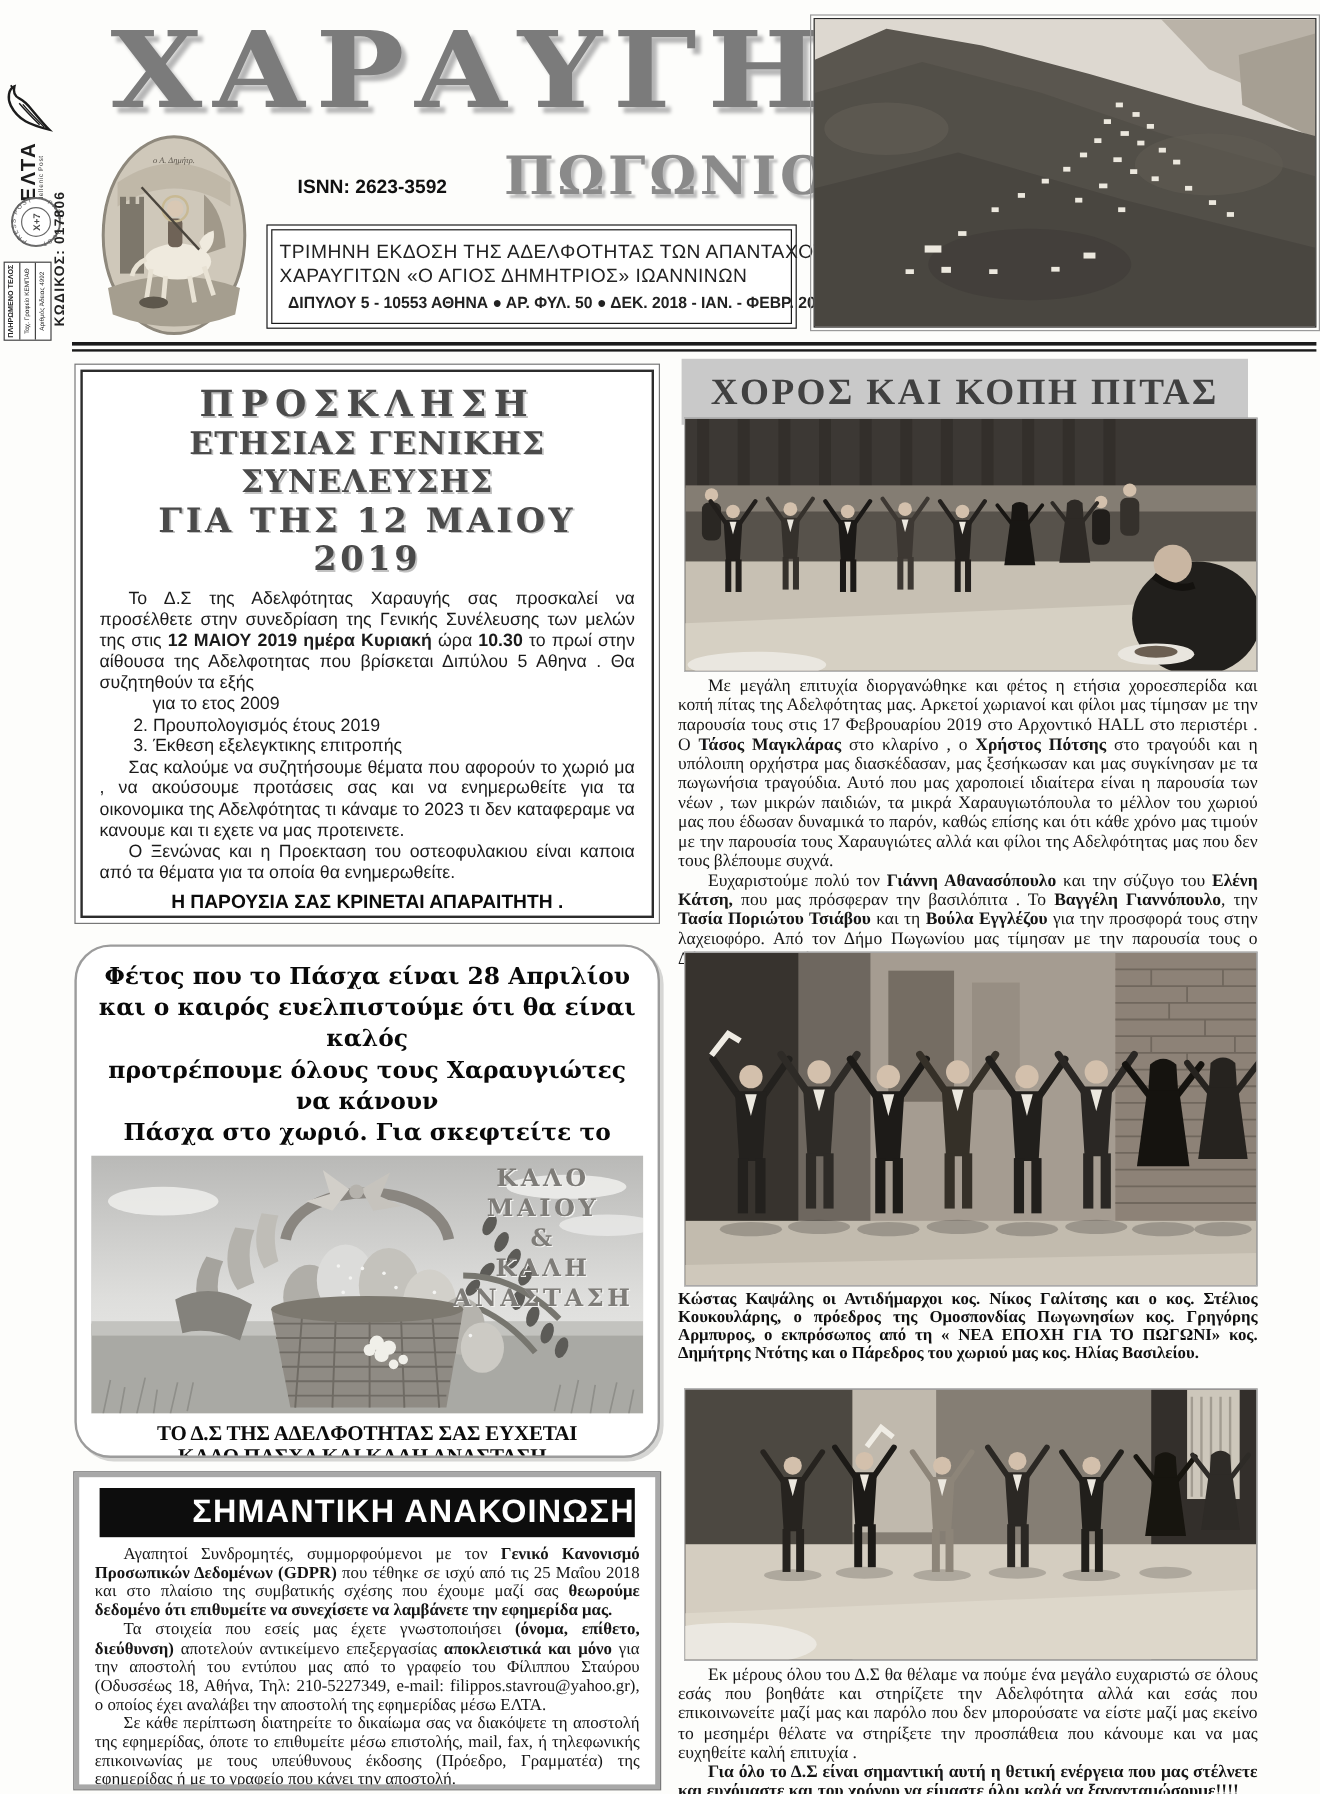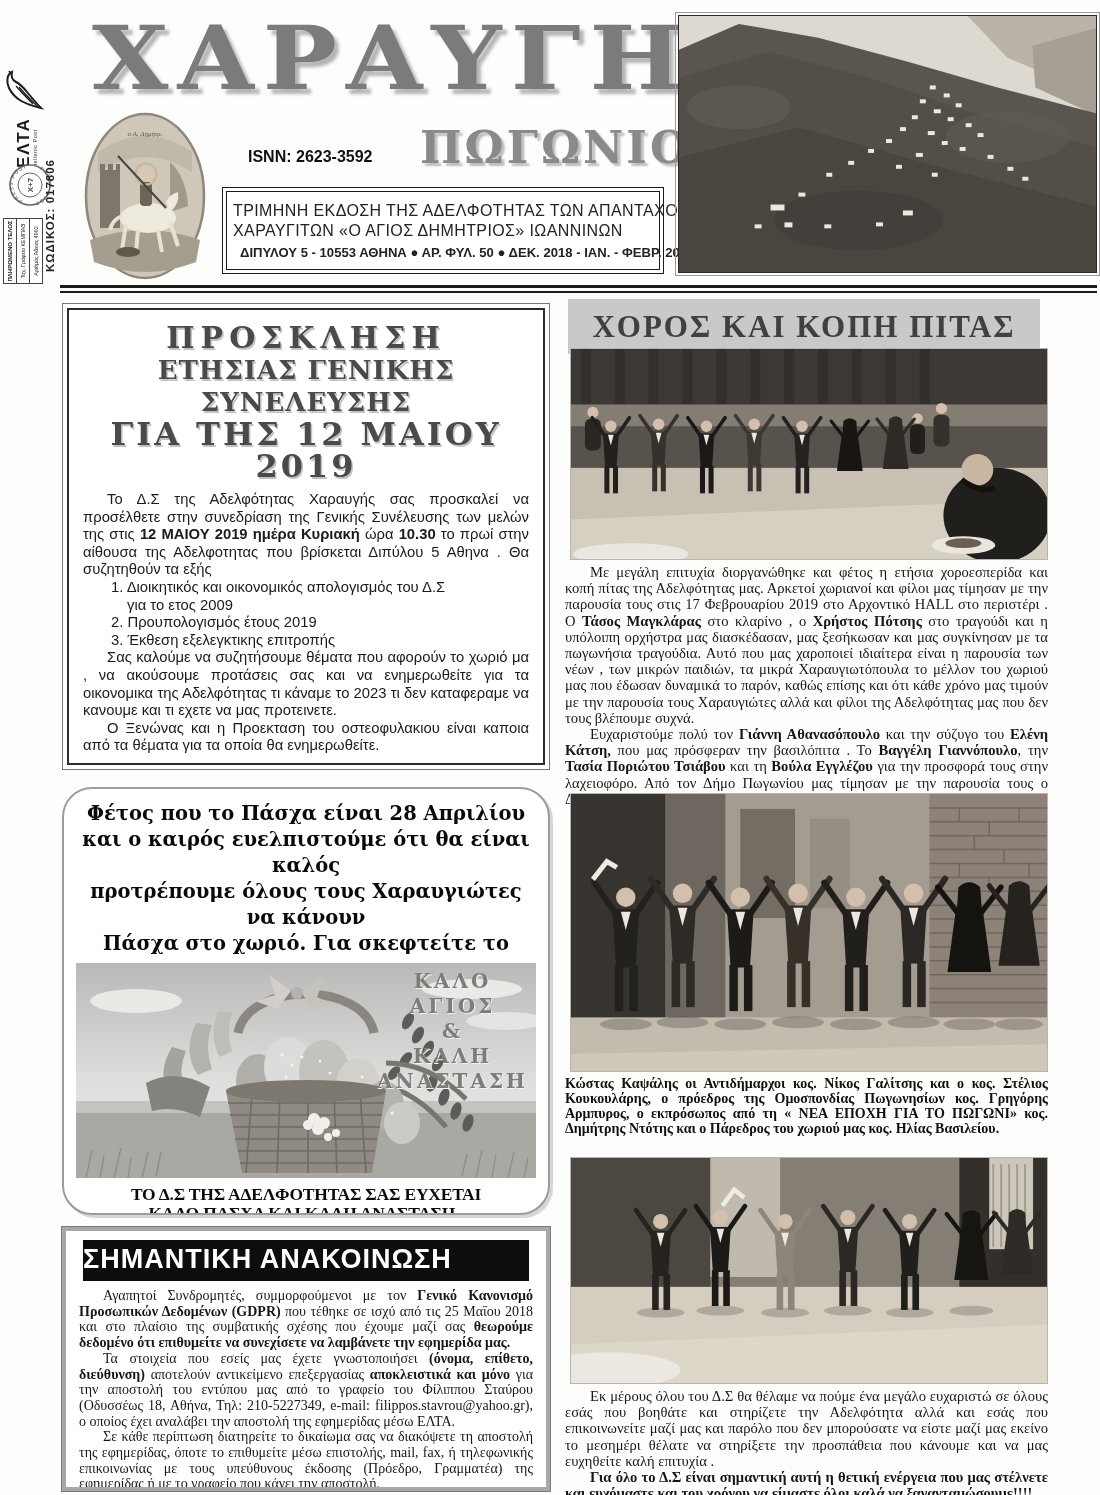--- a/index.html
+++ b/index.html
@@ -42,21 +42,21 @@
                  outline:1px solid #9a9a9a;outline-offset:2px;background:#ddd8d0;}
   .rule{position:absolute;left:60px;top:285px;width:1037px;height:8px;
         border-top:3px solid #1b1b1b;border-bottom:2px solid #1b1b1b;}
   
   .inv-box{position:absolute;left:62px;top:303px;width:488px;height:467px;border:1px solid #777;padding:4px;background:#fff;}
   .inv-inner{width:100%;height:100%;border:2px solid #2c2c2c;padding:6px 14px 0 14px;overflow:hidden;}
   .inv-h{text-align:center;font-family:"DejaVu Serif",serif;font-weight:bold;color:#4a4a4a;
          text-shadow:1.5px 1.5px 0 #c2c2c2;margin-top:6px;line-height:32px;}
   .inv-h .l1{display:block;font-size:30px;letter-spacing:6px;}
   .inv-h .l2{display:block;font-size:26px;letter-spacing:1px;}
-  .inv-h .l3{display:block;font-size:32px;letter-spacing:3px;}
+  .inv-h .l3{display:block;font-size:28px;letter-spacing:3px;}
   .inv-body{margin-top:9px;font-family:"Liberation Sans",sans-serif;font-size:14.8px;line-height:17.6px;
             text-align:justify;color:#1b1b1b;}
   .inv-body p{margin:0;text-indent:24px;}
   .inv-items{margin:0;padding-left:28px;}
   .inv-items div{line-height:17.6px;}
   .inv-items .sub{padding-left:16px;}
   .inv-gap{margin-top:5px;}
   .inv-emph{margin-top:7px;text-align:center;font-family:"Liberation Sans",sans-serif;font-weight:bold;
             font-size:16px;line-height:18.5px;color:#0c0c0c;}
   
@@ -69,21 +69,21 @@
   .easter-overlay{position:absolute;right:8px;top:6px;text-align:center;font-family:"DejaVu Serif",serif;
                   font-weight:bold;font-size:20px;line-height:25px;letter-spacing:3px;color:#7e7c78;
                   text-shadow:1px 1px 0 #f2f2f0;}
   .easter-overlay span{display:block;}
   .easter-wish{margin-top:7px;text-align:center;font-family:"Liberation Serif",serif;font-weight:bold;
                font-size:17.5px;line-height:19px;letter-spacing:-0.2px;color:#0b0b0b;}
   .easter-wish span{display:block;}
   
   .gdpr-box{position:absolute;left:62px;top:1227px;width:488px;height:264px;border:4px solid #a8a8a8;
             outline:1px solid #7a7a7a;background:#fff;padding:0 13px;overflow:hidden;}
-  .gdpr-bar{margin:9px auto 7px auto;width:446px;background:#0d0d0d;color:#fff;text-align:left;
+  .gdpr-bar{margin:9px auto 7px auto;width:446px;background:#0d0d0d;color:#fff;text-align:right;
             font-family:"Liberation Sans",sans-serif;font-weight:bold;font-size:27px;letter-spacing:1px;
             padding:4px 0 6px 0;}
   .gdpr-text{font-family:"Liberation Serif",serif;font-size:14px;line-height:15.7px;text-align:justify;color:#161616;}
   .gdpr-text p{margin:0;text-indent:24px;}
   
   .art-title{position:absolute;left:568px;top:299px;width:472px;height:55px;background:#c9c9c9;
              display:flex;align-items:center;justify-content:center;font-family:"Liberation Serif",serif;
              font-weight:bold;font-size:31px;letter-spacing:2px;color:#404040;}
   .photo{position:absolute;left:570px;width:478px;border:1px solid #b5b5b5;background:#888;overflow:hidden;}
   .photo svg{display:block;width:100%;height:100%;}
@@ -254,21 +254,20 @@
   <section class="inv-box">
     <div class="inv-inner">
       <h2 class="inv-h" style="margin:6px 0 0 0">
         <span class="l1">ΠΡΟΣΚΛΗΣΗ</span>
         <span class="l2">ΕΤΗΣΙΑΣ ΓΕΝΙΚΗΣ ΣΥΝΕΛΕΥΣΗΣ</span>
         <span class="l3">ΓΙΑ ΤΗΣ 12 ΜΑΙΟΥ 2019</span>
       </h2>
       <div class="inv-body">
         <p><span>Το Δ.Σ της Αδελφότητας Χαραυγής σας προσκαλεί να προσέλθετε στην συνεδρίαση της Γενικής Συνέλευσης των μελών της στις </span><b>12 ΜΑΙΟΥ 2019 ημέρα Κυριακή</b><span> ώρα </span><b>10.30</b><span> το πρωί στην αίθουσα της Αδελφοτητας που βρίσκεται Διπύλου 5 Αθηνα . Θα συζητηθούν τα εξής</span></p>
         <div class="inv-items">
-          <div>1. Διοικητικός και οικονομικός απολογισμός του Δ.Σ</div>
           <div class="sub">για το ετος 2009</div>
           <div>2. Προυπολογισμός έτους 2019</div>
           <div>3. Έκθεση εξελεγκτικης επιτροπής</div>
         </div>
         <p class="inv-gap">Σας καλούμε να συζητήσουμε θέματα που αφορούν το χωριό μα , να ακούσουμε προτάσεις σας και να ενημερωθείτε για τα οικονομικα της Αδελφότητας τι κάναμε το 2023 τι δεν καταφεραμε να κανουμε και τι εχετε να μας προτεινετε.</p>
         <p class="inv-gap">Ο Ξενώνας και η Προεκταση του οστεοφυλακιου είναι καποια από τα θέματα για τα οποία θα ενημερωθείτε.</p>
       </div>
       <div class="inv-emph">
         <div>Η ΠΑΡΟΥΣΙΑ ΣΑΣ ΚΡΙΝΕΤΑΙ ΑΠΑΡΑΙΤΗΤΗ .</div>
 
@@ -354,21 +353,21 @@
           <circle cx="238" cy="156" r="6"></circle>
             <circle cx="248" cy="160" r="6"></circle>
             <circle cx="242" cy="166" r="6"></circle>
             <circle cx="232" cy="162" r="5"></circle>
           <circle cx="260" cy="170" r="4"></circle>
             <circle cx="252" cy="174" r="4"></circle>
         </g>
       </svg>
       <div class="easter-overlay">
         <span>ΚΑΛΟ</span>
-        <span>ΑΓΙΟΣ</span>
+        <span>ΜΑΙΟΥ</span>
         <span>&amp;</span>
         <span>ΚΑΛΗ</span>
         <span>ΑΝΑΣΤΑΣΗ</span>
       </div>
     </div>
     <div class="easter-wish">
       <span>ΤΟ Δ.Σ ΤΗΣ ΑΔΕΛΦΟΤΗΤΑΣ ΣΑΣ ΕΥΧΕΤΑΙ</span>
       <span>ΚΑΛΟ ΠΑΣΧΑ ΚΑΙ ΚΑΛΗ ΑΝΑΣΤΑΣΗ .</span>
 
     </div>

